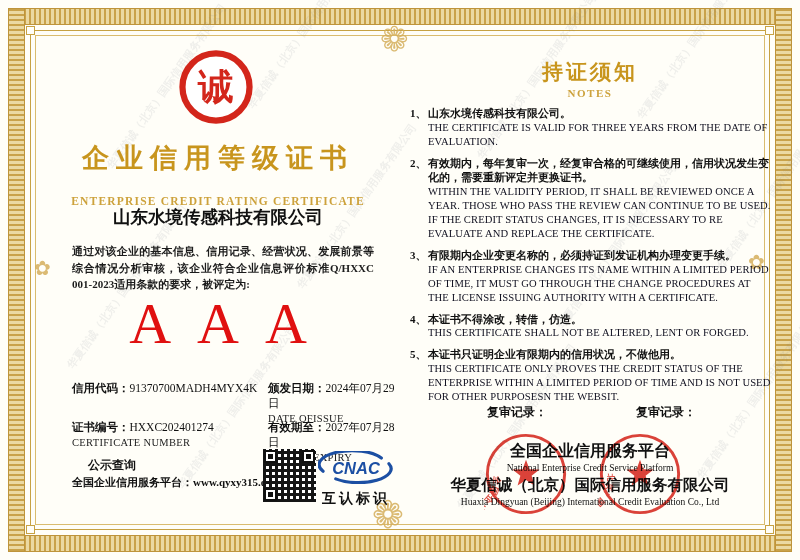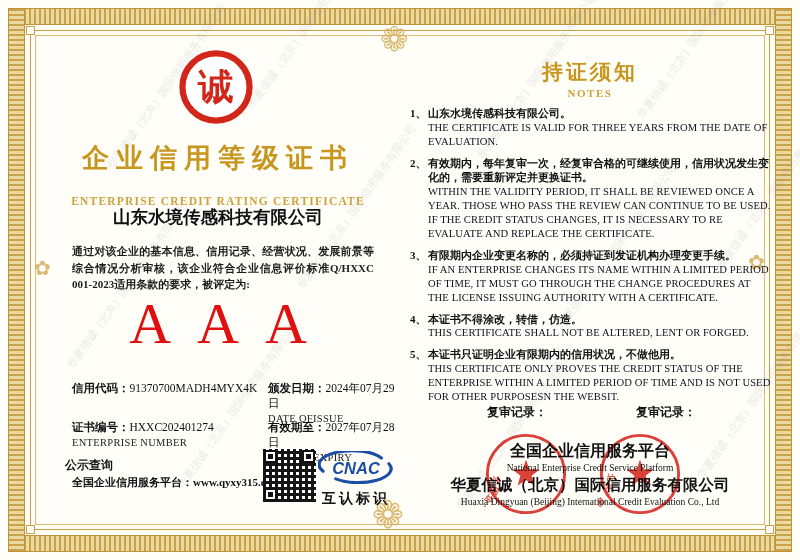--- a/index.html
+++ b/index.html
@@ -41,21 +41,21 @@
     color:#1c1c1c; font-weight:bold; text-align:justify; }
   .rating { position:absolute; left:48px; top:290px; width:340px; text-align:center;
     font-size:58px; color:#E01010; letter-spacing:26px; padding-left:26px; font-weight:normal; }
 
   .field { position:absolute; width:200px; }
   .field .frow { font-size:11.5px; color:#111; }
   .field .flabel { font-weight:bold;margin-top:34px; }
   .field .fsub { font-size:10.5px; color:#222; margin-top:2px; letter-spacing:.3px; }
   .f1 { left:72px; top:381px; } .f2 { left:268px; top:381px; width:130px; }
   .f3 { left:72px; top:420px; } .f4 { left:268px; top:420px; width:130px; }
-  .query-title { position:absolute; left:65px; top:457px; font-size:12px; font-weight:bold; color:#111; }
+  .query-title { position:absolute; left:88px; top:457px; font-size:12px; font-weight:bold; color:#111; }
   .query-platform { position:absolute; left:72px; top:475px; font-size:11px; font-weight:bold; color:#111; }
 
   .qr { position:absolute; left:263px; top:449px; width:53px; height:53px; background:
     repeating-linear-gradient(0deg,#151515 0 3px,transparent 3px 6px),
     repeating-linear-gradient(90deg,#151515 0 3px,#fff 3px 6px); }
   .finder { position:absolute; width:13px; height:13px; border:2.5px solid #111; background:#fff; }
   .finder::after { content:""; position:absolute; inset:2px; background:#111; }
   .finder.tl { left:1px; top:1px; } .finder.tr { right:1px; top:1px; } .finder.bl { left:1px; bottom:1px; }
 
   .cnac-wrap { position:absolute; left:318px; top:451px; width:76px; text-align:center; }
@@ -132,21 +132,21 @@
 
   <div class="field f1">
     <div class="frow"><span class="flabel">信用代码：</span><span>91370700MADH4MYX4K</span></div>
   </div>
   <div class="field f2">
     <div class="frow"><span class="flabel">颁发日期：</span><span>2024年07月29日</span></div>
     <div class="fsub">DATE OFISSUE</div>
   </div>
   <div class="field f3">
     <div class="frow"><span class="flabel">证书编号：</span><span>HXXC202401274</span></div>
-    <div class="fsub">ENTERPRISE NUMBER</div>
+    <div class="fsub">CERTIFICATE NUMBER</div>
   </div>
   <div class="field f4">
     <div class="frow"><span class="flabel">有效期至：</span><span>2027年07月28日</span></div>
     <div class="fsub">DATE OFEXPIRY</div>
   </div>
 
   <div class="query-title">公示查询</div>
   <div class="query-platform">全国企业信用服务平台：www.qyxy315.org.cn</div>
 
   <div class="qr">

